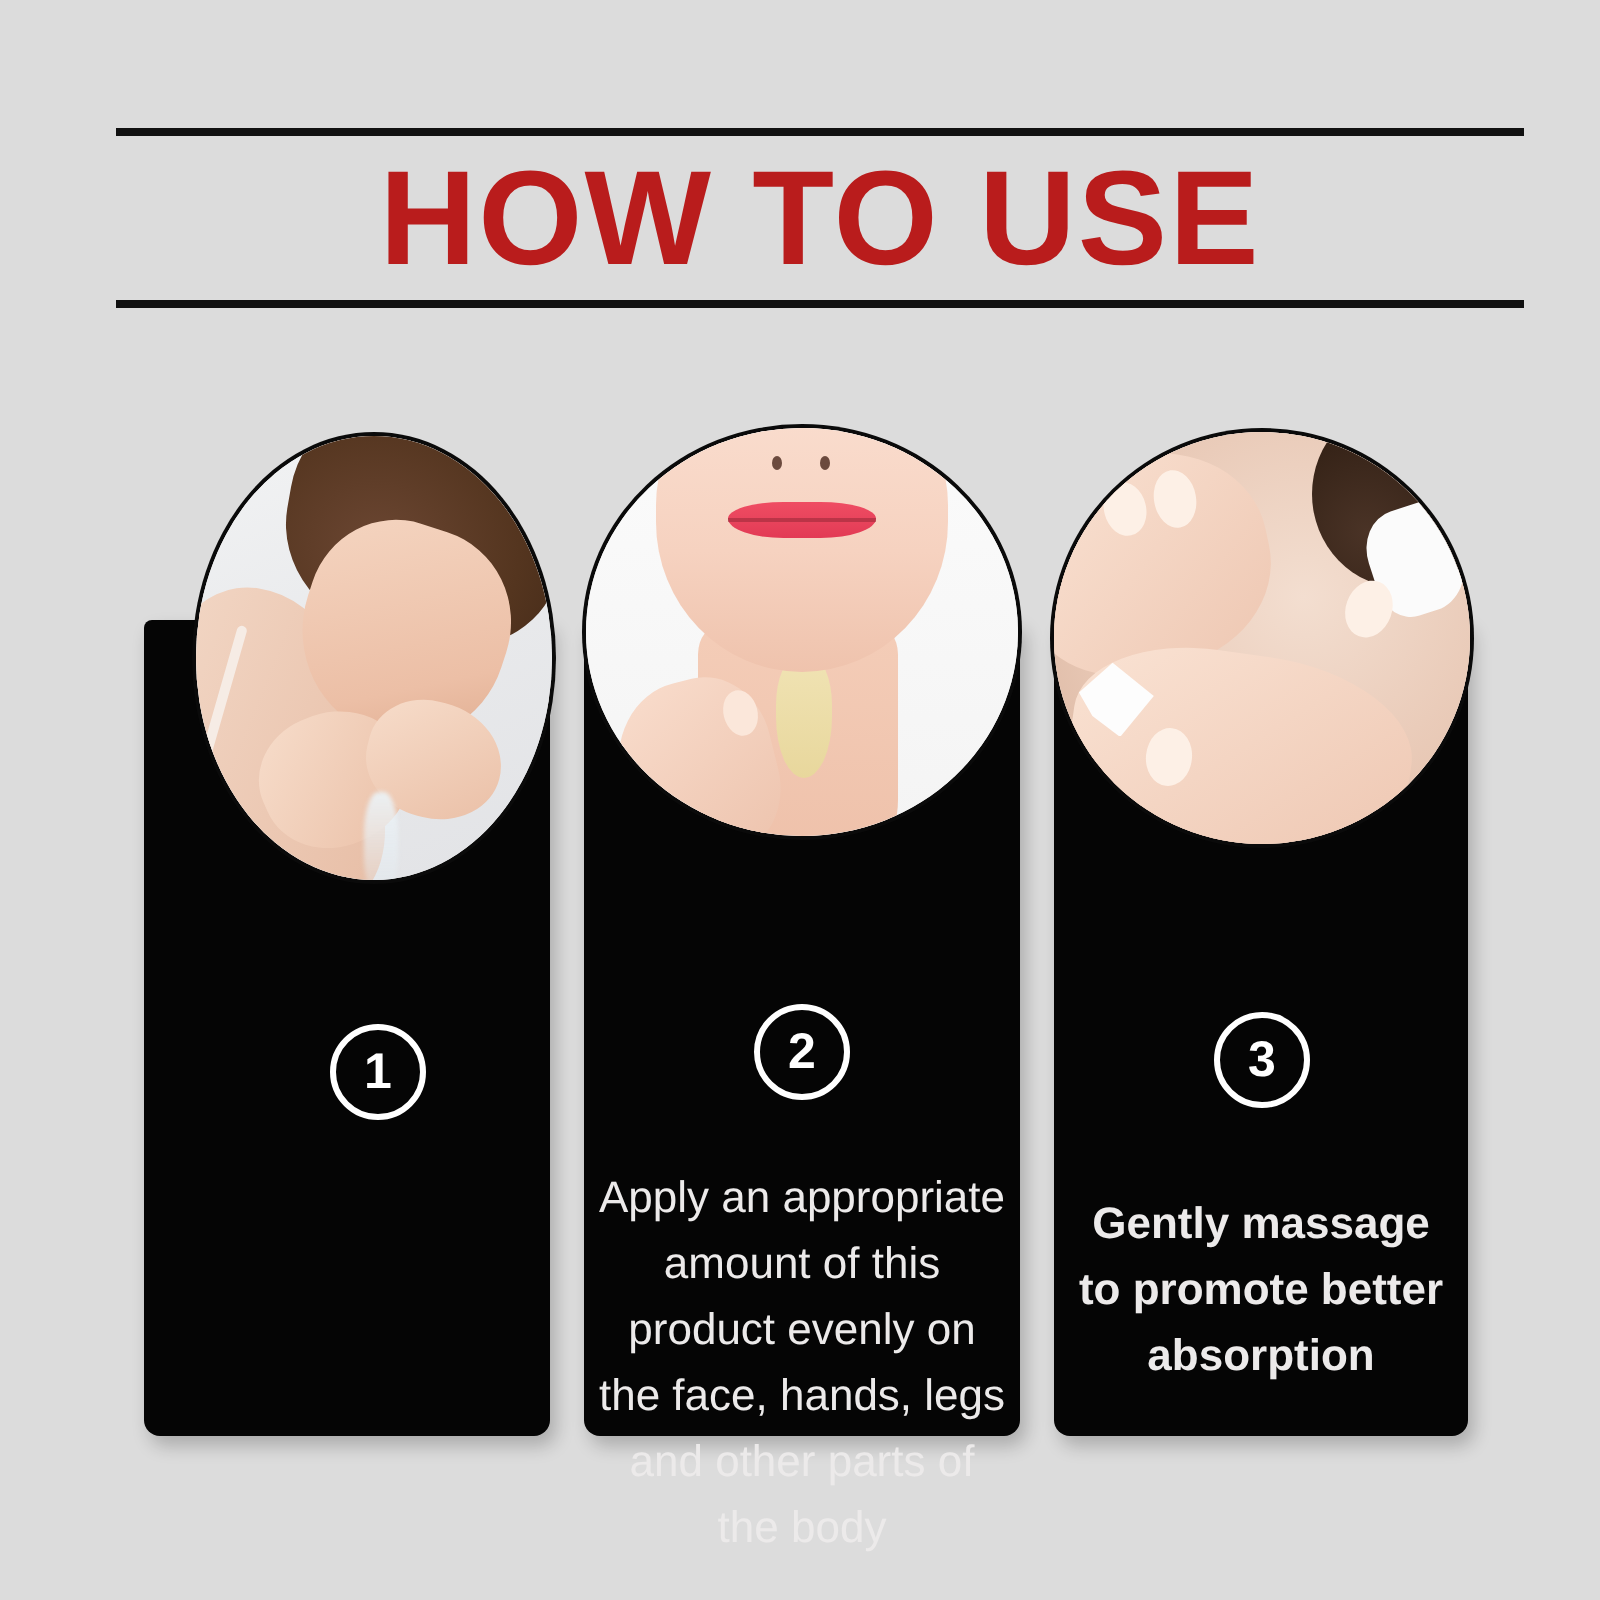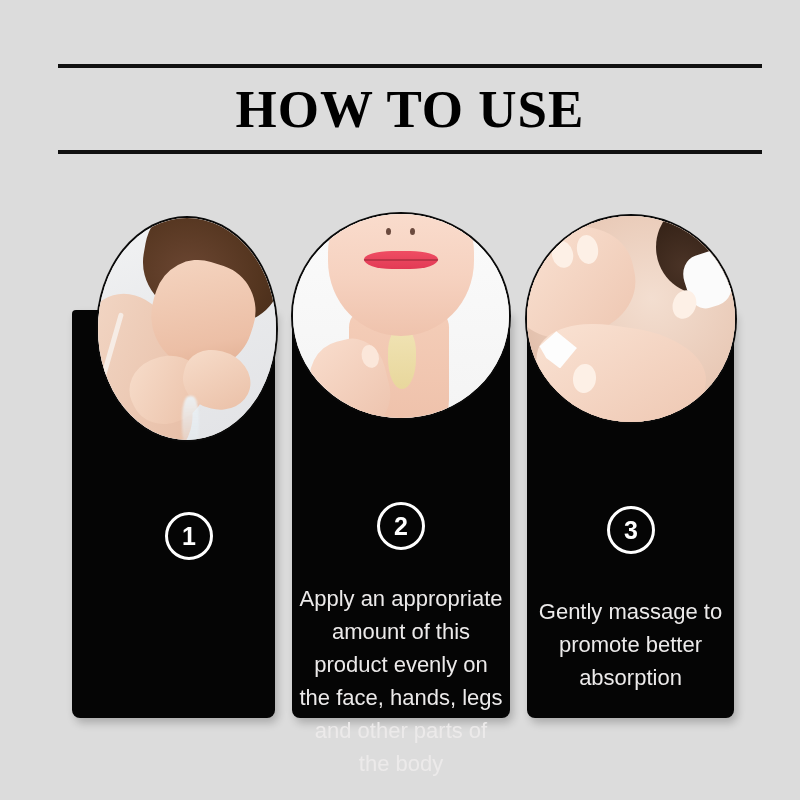--- a/index.html
+++ b/index.html
@@ -23,27 +23,27 @@
     width: 704px;
     height: 90px;
     box-sizing: border-box;
     border-top: 4px solid #111;
     border-bottom: 4px solid #111;
     display: flex;
     align-items: center;
     justify-content: center;
   }
   .header-title {
-    font-size: 53px;
+    font-size: 67px;
     font-weight: bold;
     letter-spacing: 1px;
-    color: #000000;
+    color: #b91c1c;
     line-height: 1;
     white-space: nowrap;
-    font-family: Liberation Serif, serif;
+    font-family: Liberation Sans, sans-serif;
   }
 
   
   .cards {
     position: absolute;
     left: 0;
     top: 208px;
     width: 800px;
     height: 520px;
   }
@@ -227,21 +227,21 @@
     left: 6px;
     right: 6px;
     color: #eceaea;
     text-align: center;
     font-size: 22px;
     line-height: 33px;
     font-family: "Liberation Sans", sans-serif;
   }
   .card.c1 .caption { top: 287px; }
   .card.c2 .caption { top: 272px; }
-  .card.c3 .caption { top: 285px; }
+  .card.c3 .caption { top: 285px; font-weight: bold; }
 </style>
 </head>
 <body>
 
 <div class="header">
   <div class="header-title">HOW TO USE</div>
 </div>
 
 <div class="cards">
 

